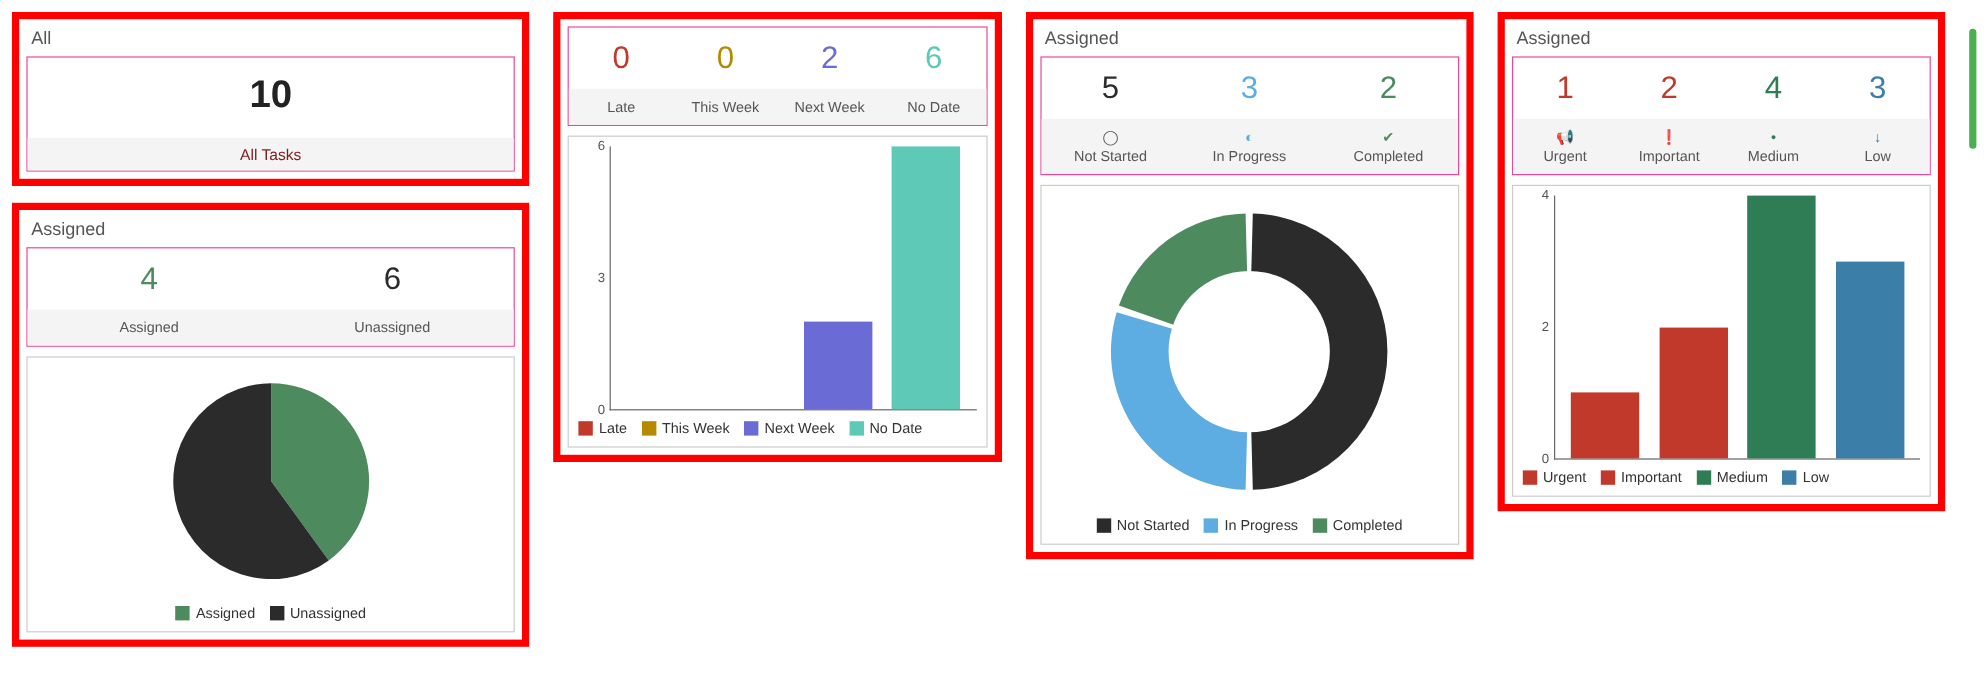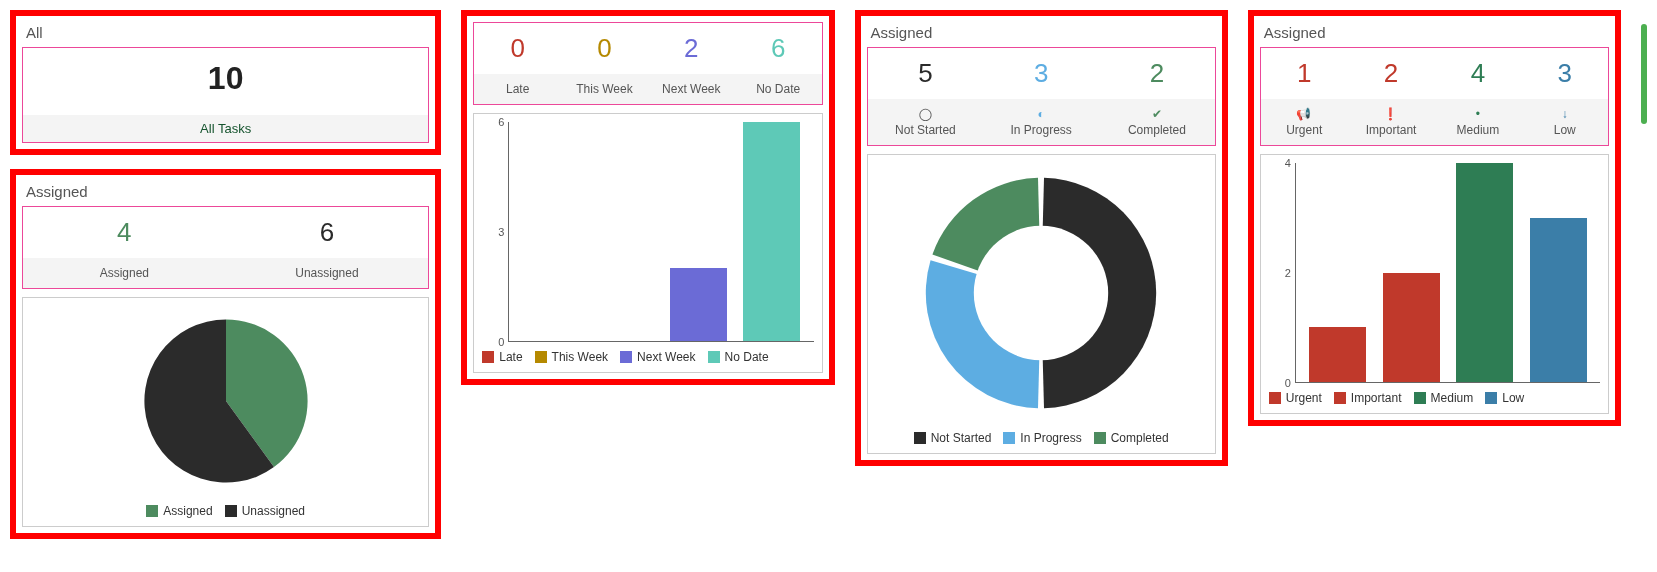--- a/index.html
+++ b/index.html
@@ -27,21 +27,21 @@
   .inner-box {
     border: 1px solid #ec4899;
   }
   
   .big-box { text-align: center; padding: 12px 0 0 0; }
   .big-val { font-size: 32px; font-weight: 600; color: #222; }
   .big-label-bar {
     margin-top: 18px;
     background: #f4f4f4;
     font-size: 13px;
-    color: #14532d;
+    color: #7f1d1d;
     padding: 6px 0;
   }
   
   .stats-row { display: flex; }
   .stat {
     flex: 1;
     text-align: center;
     padding: 10px 0 0 0;
   }
   .stat-val { font-size: 26px; font-weight: 400; }

